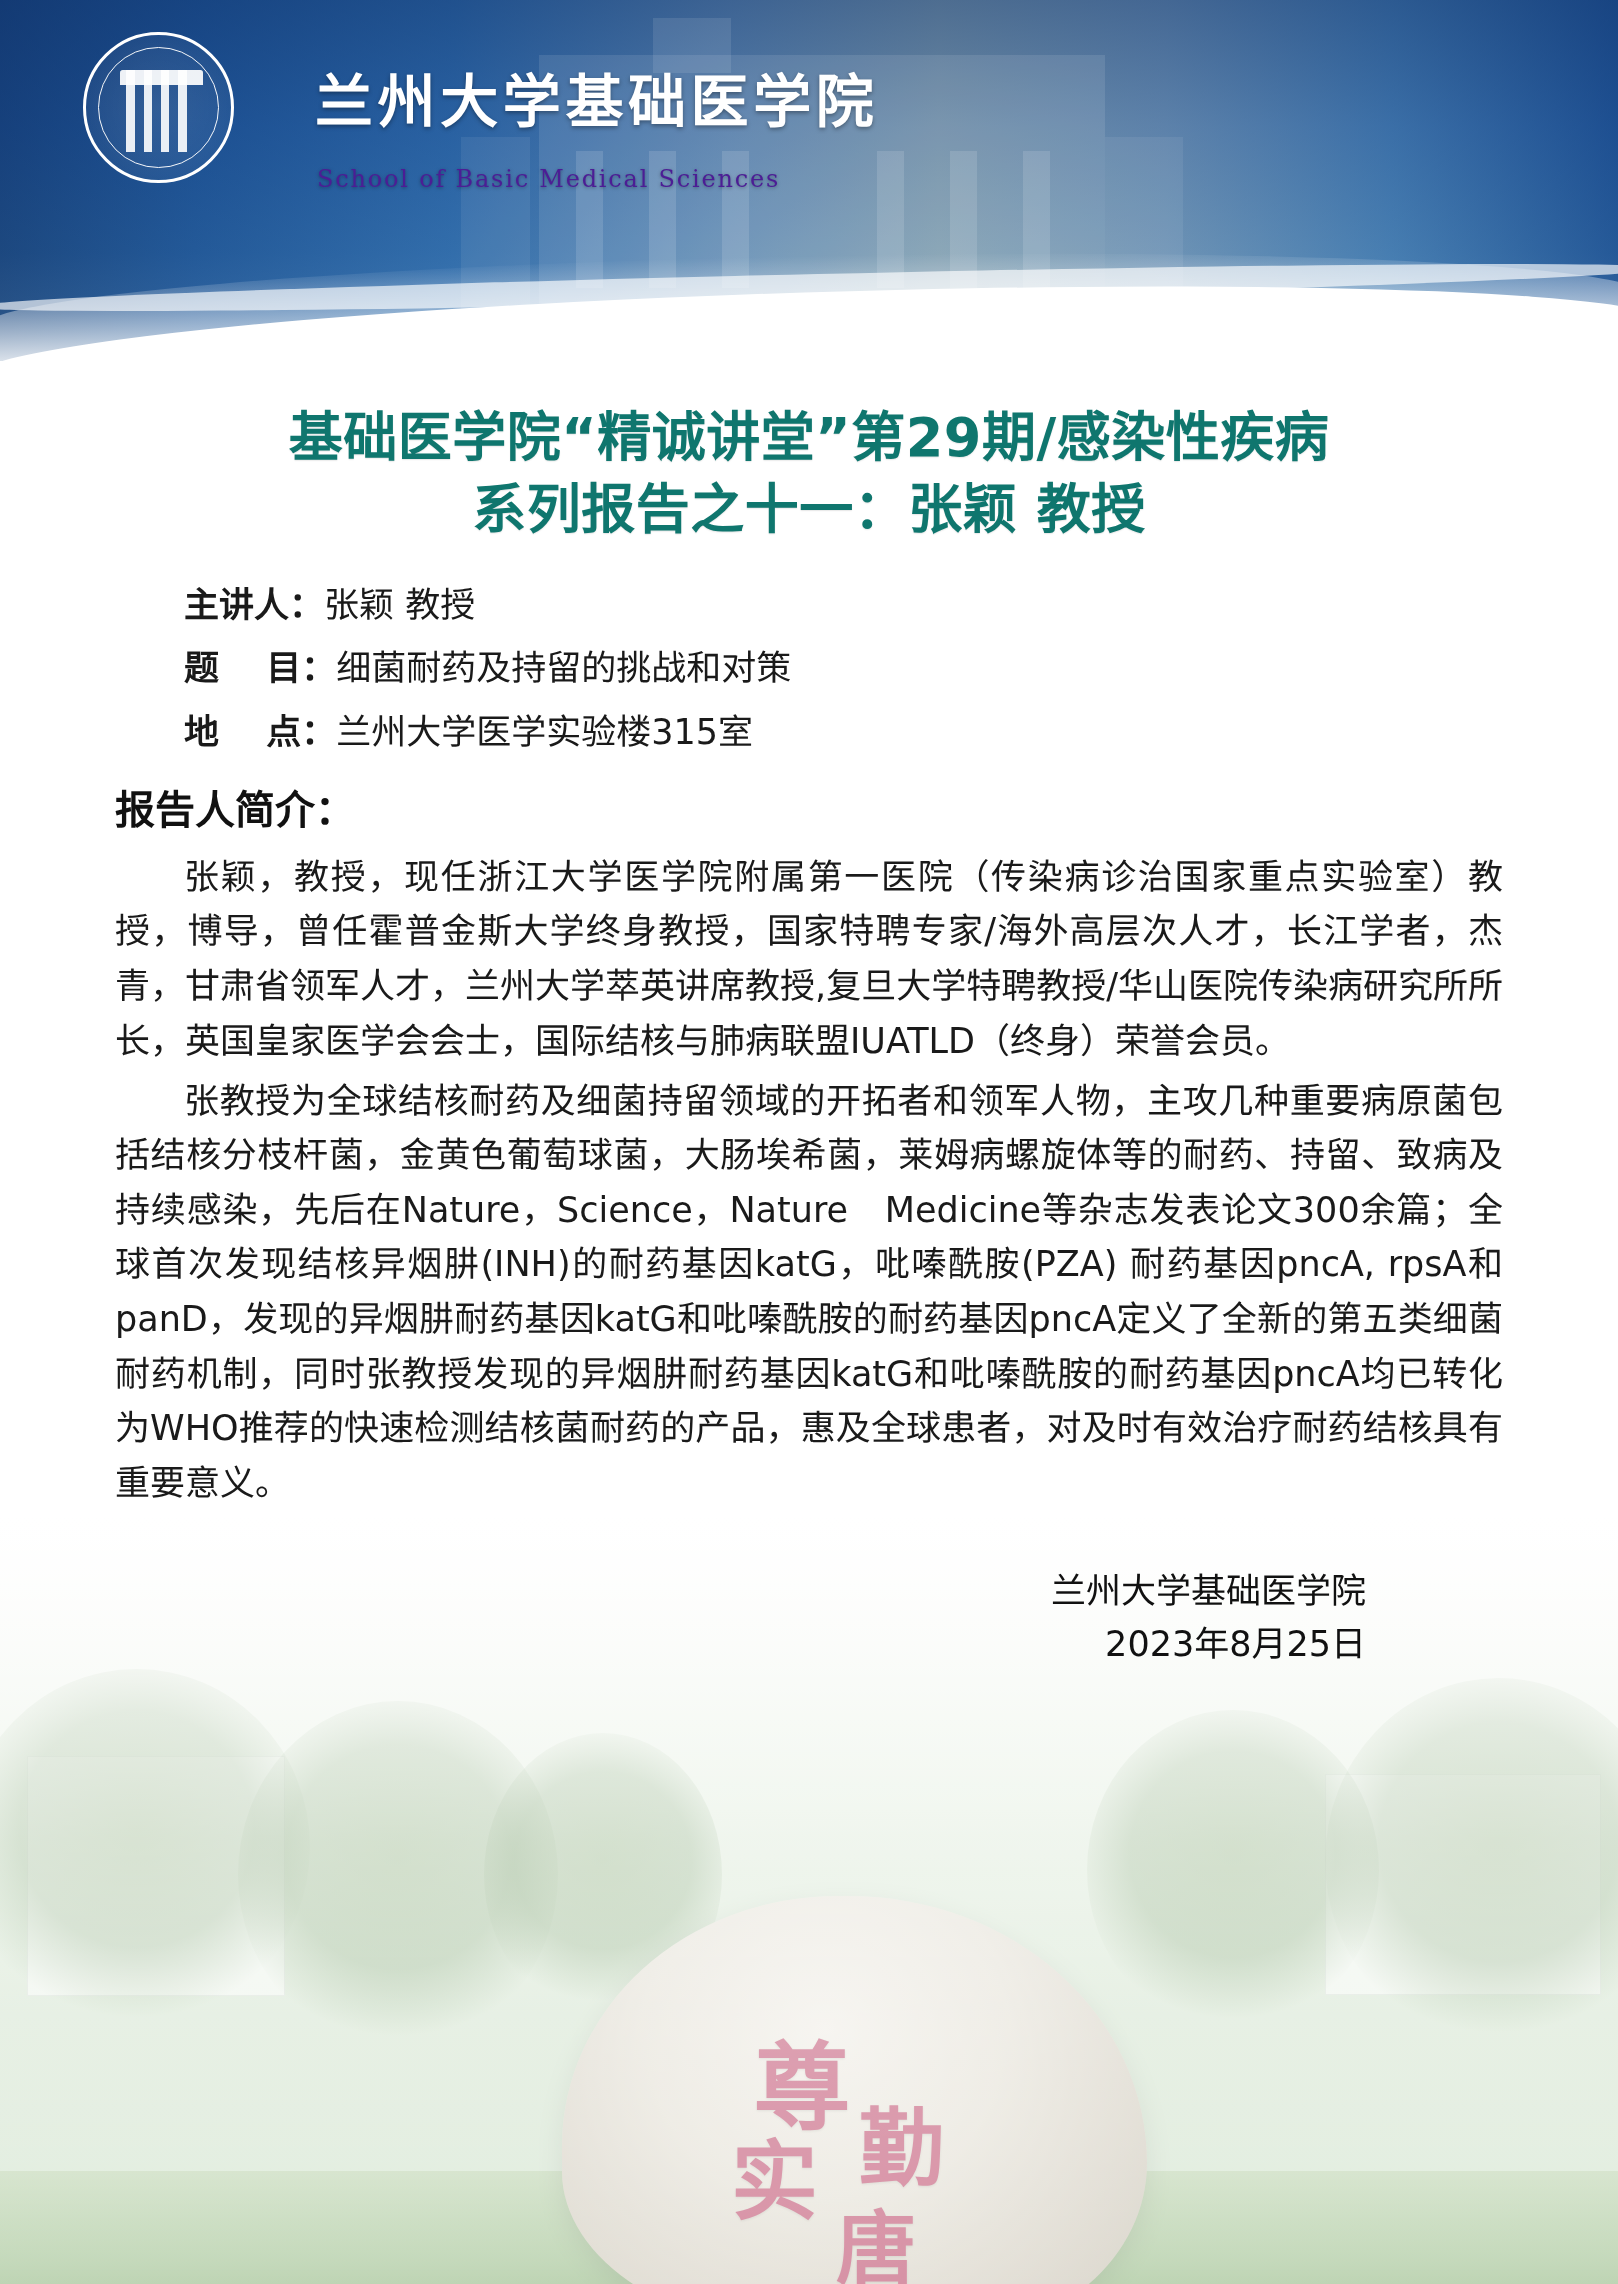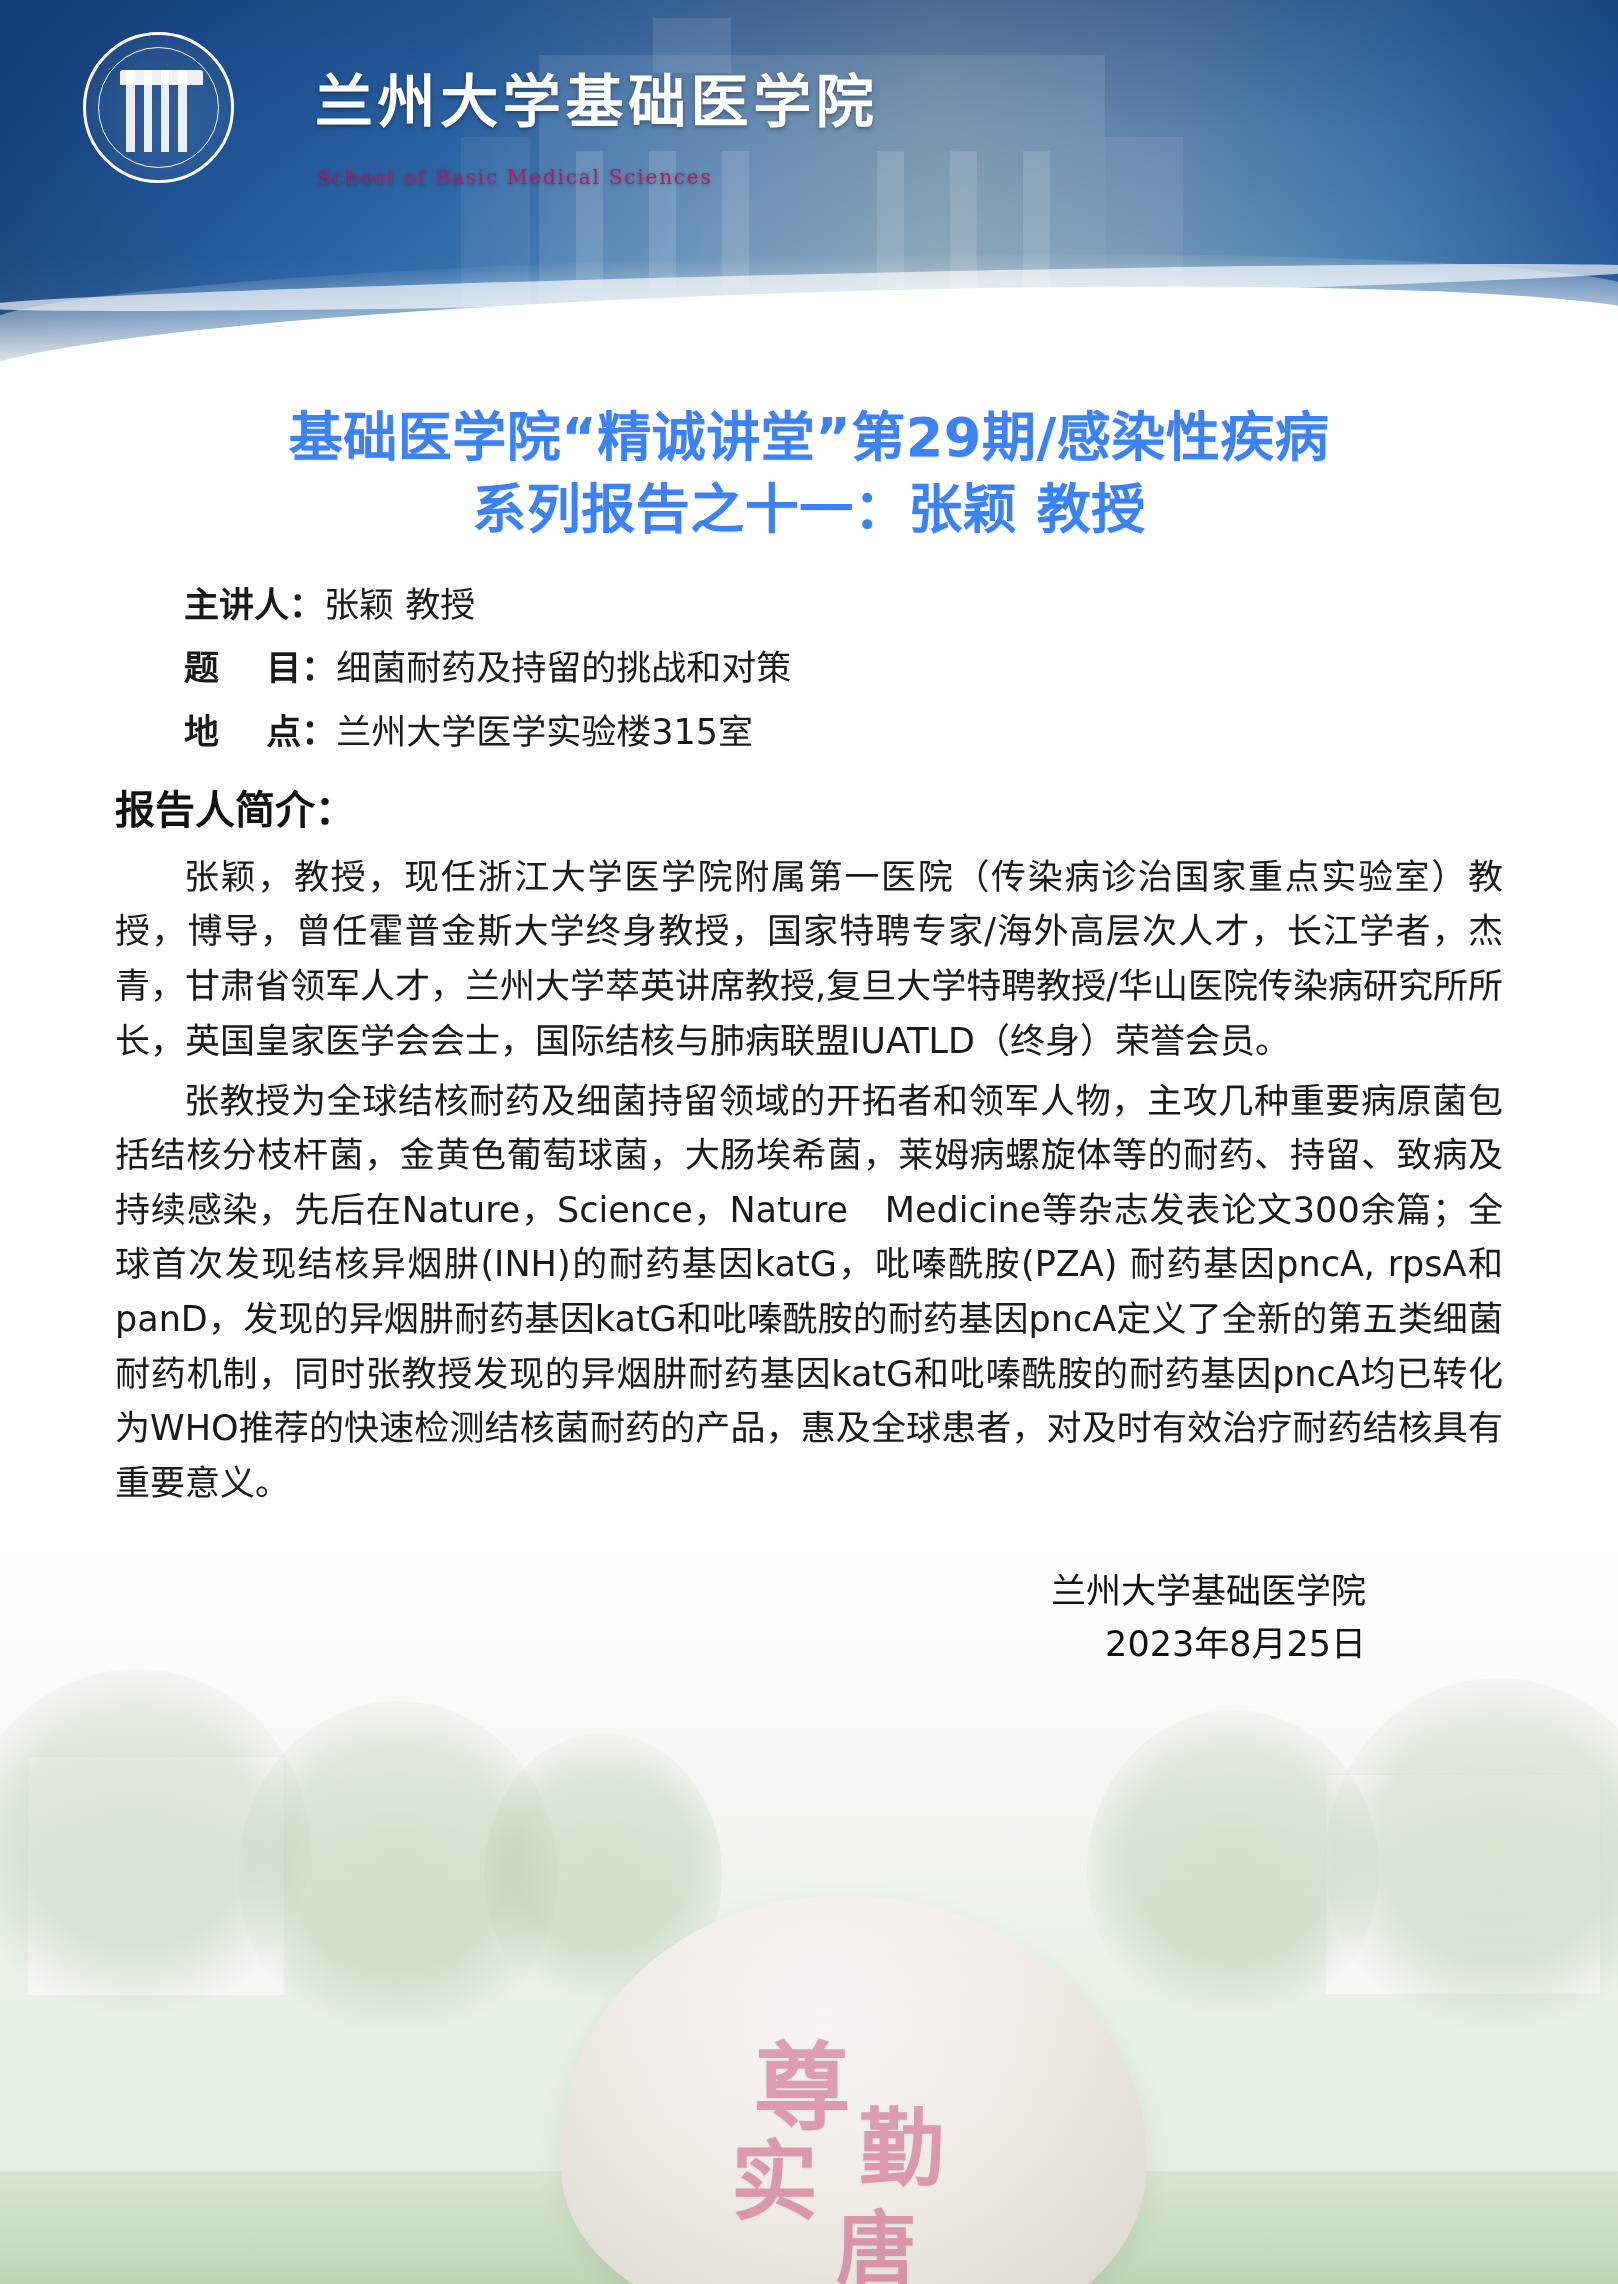--- a/index.html
+++ b/index.html
@@ -116,23 +116,23 @@
     font-size: 58px;
     font-weight: 700;
     color: #ffffff;
     letter-spacing: 4.6px;
     text-shadow: 0 1.8px 4.6px rgba(0,0,0,0.35);
   }
   .school-en {
     position: absolute;
     left: 317px; top: 165px;
     font-family: "DejaVu Serif", "Liberation Serif", serif;
-    font-size: 20px;
+    font-size: 24px;
     font-weight: 400;
-    color: #be185d;
+    color: #4c1d95;
     letter-spacing: 1.8px;
     text-shadow: 0 1.4px 3.7px rgba(0,0,0,0.35);
   }
 
   
   .bottom-photo {
     position: absolute;
     left: 0; bottom: 0;
     width: 1618px;
     height: 799px;
@@ -180,21 +180,21 @@
 
   
   .content {
     position: absolute;
     left: 0; top: 402px;
     width: 1618px;
     z-index: 3;
   }
   .title {
     text-align: center;
-    color: #3b82f6;
+    color: #0f766e;
     font-family: "DejaVu Sans", "Liberation Sans", sans-serif;
     font-weight: 700;
     font-size: 54px;
     line-height: 1.34;
     letter-spacing: 0.5px;
     text-shadow: 0 0.9px 1.4px rgba(0,0,0,0.10);
     padding: 0 100px;
   }
   .title .line2 { display: block; }
 

